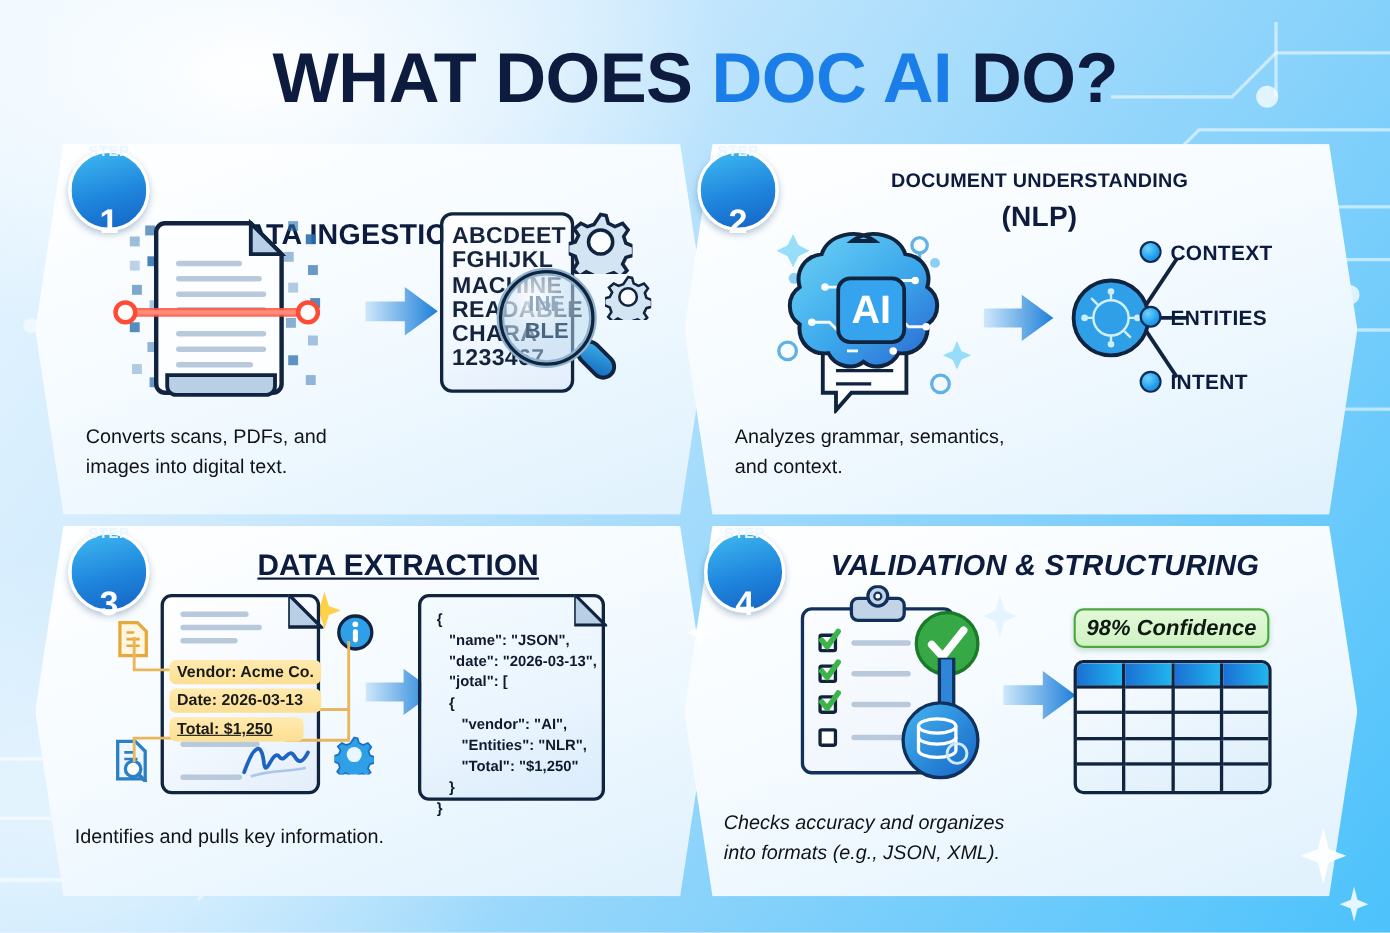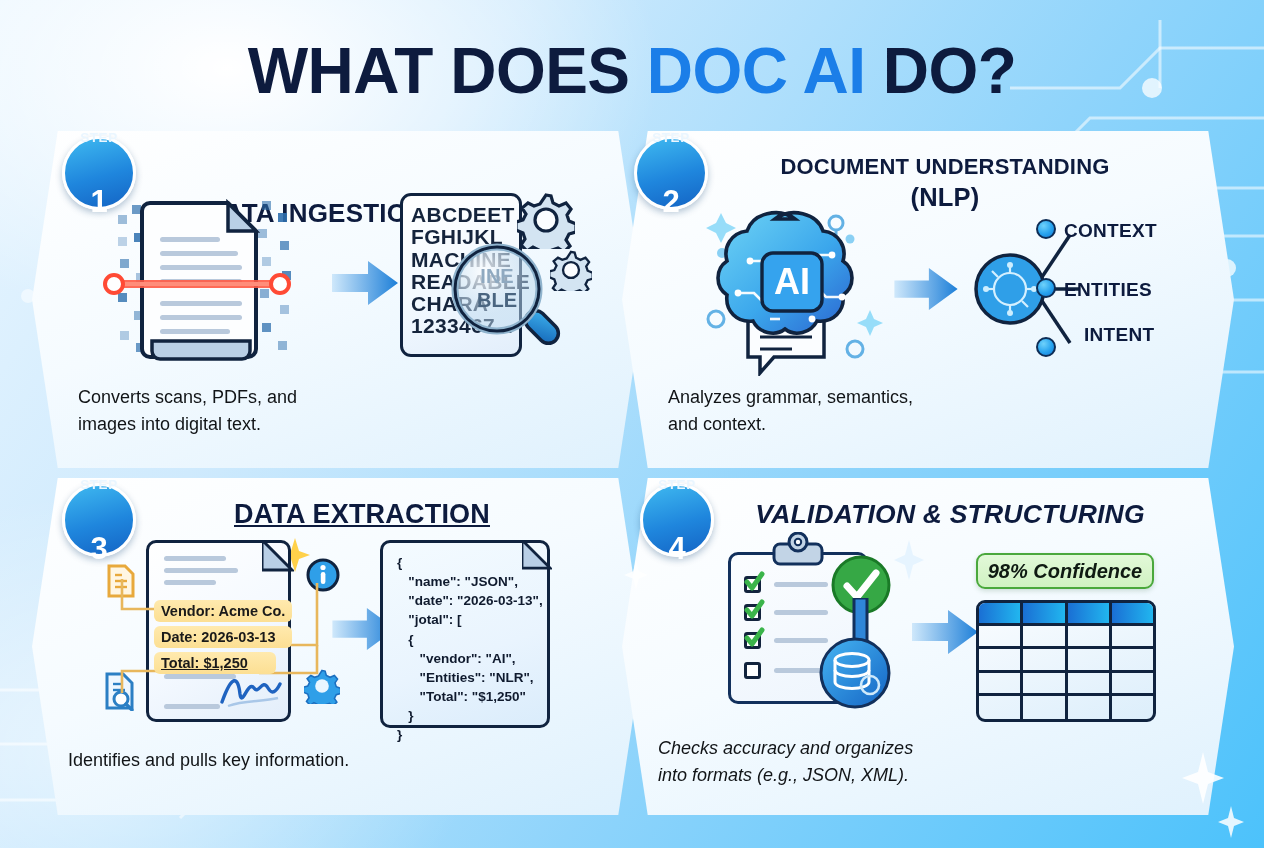--- a/index.html
+++ b/index.html
@@ -266,21 +266,21 @@
     <div class="card-caption" style="left:46px;top:283px;width:520px;">images into digital text.</div>
   </div>
   <div class="step-badge" style="left:62px;top:136px;">
     <span class="s-word">STEP</span>
     <span class="s-num">1</span>
   </div>
 
   <div class="card" style="left:622px;top:131px;width:612px;height:337px;"></div>
   <div class="card-inner" style="left:622px;top:131px;width:612px;height:337px;position:absolute;">
 
-    <div class="card-title" style="left:88px;top:24px;width:470px;font-size:22px;">DOCUMENT UNDERSTANDING</div>
+    <div class="card-title" style="left:88px;top:24px;width:470px;font-size:18px;">DOCUMENT UNDERSTANDING</div>
     <div class="card-title" style="left:88px;top:53px;width:470px;font-size:25.5px;">(NLP)</div>
 
     <svg style="position:absolute;left:78px;top:70px;width:190px;height:175px;" viewBox="0 0 190 175">
       <defs>
         <linearGradient id="brainG" x1="0" y1="0" x2="1" y2="1">
           <stop offset="0" stop-color="#6fd4f5"></stop>
             <stop offset="55%" stop-color="#3ba7ec"></stop>
             <stop offset="100%" stop-color="#2a62cf"></stop>
         </linearGradient>
       </defs>
@@ -358,21 +358,21 @@
           <circle cx="24" cy="80" r="3"></circle>
           <circle cx="72" cy="80" r="3"></circle>
         </g>
     </svg>
 
     <div class="node-dot" style="left:414px;top:88px;width:20px;height:20px;"></div>
     <div class="node-dot" style="left:414px;top:147px;width:20px;height:20px;"></div>
     <div class="node-dot" style="left:414px;top:206px;width:20px;height:20px;"></div>
     <div class="node-label" style="left:442px;top:89px;">CONTEXT</div>
     <div class="node-label" style="left:442px;top:148px;">ENTITIES</div>
-    <div class="node-label" style="left:442px;top:193px;margin-left:20px;">INTENT</div>
+    <div class="node-label" style="left:442px;top:207px;">INTENT</div>
 
     <div class="card-caption" style="left:46px;top:256px;width:520px;">Analyzes grammar, semantics,</div>
     <div class="card-caption" style="left:46px;top:283px;width:520px;">and context.</div>
   </div>
   <div class="step-badge" style="left:634px;top:136px;">
     <span class="s-word">STEP</span>
     <span class="s-num">2</span>
   </div>
 
   <div class="card" style="left:32px;top:478px;width:612px;height:337px;"></div>

